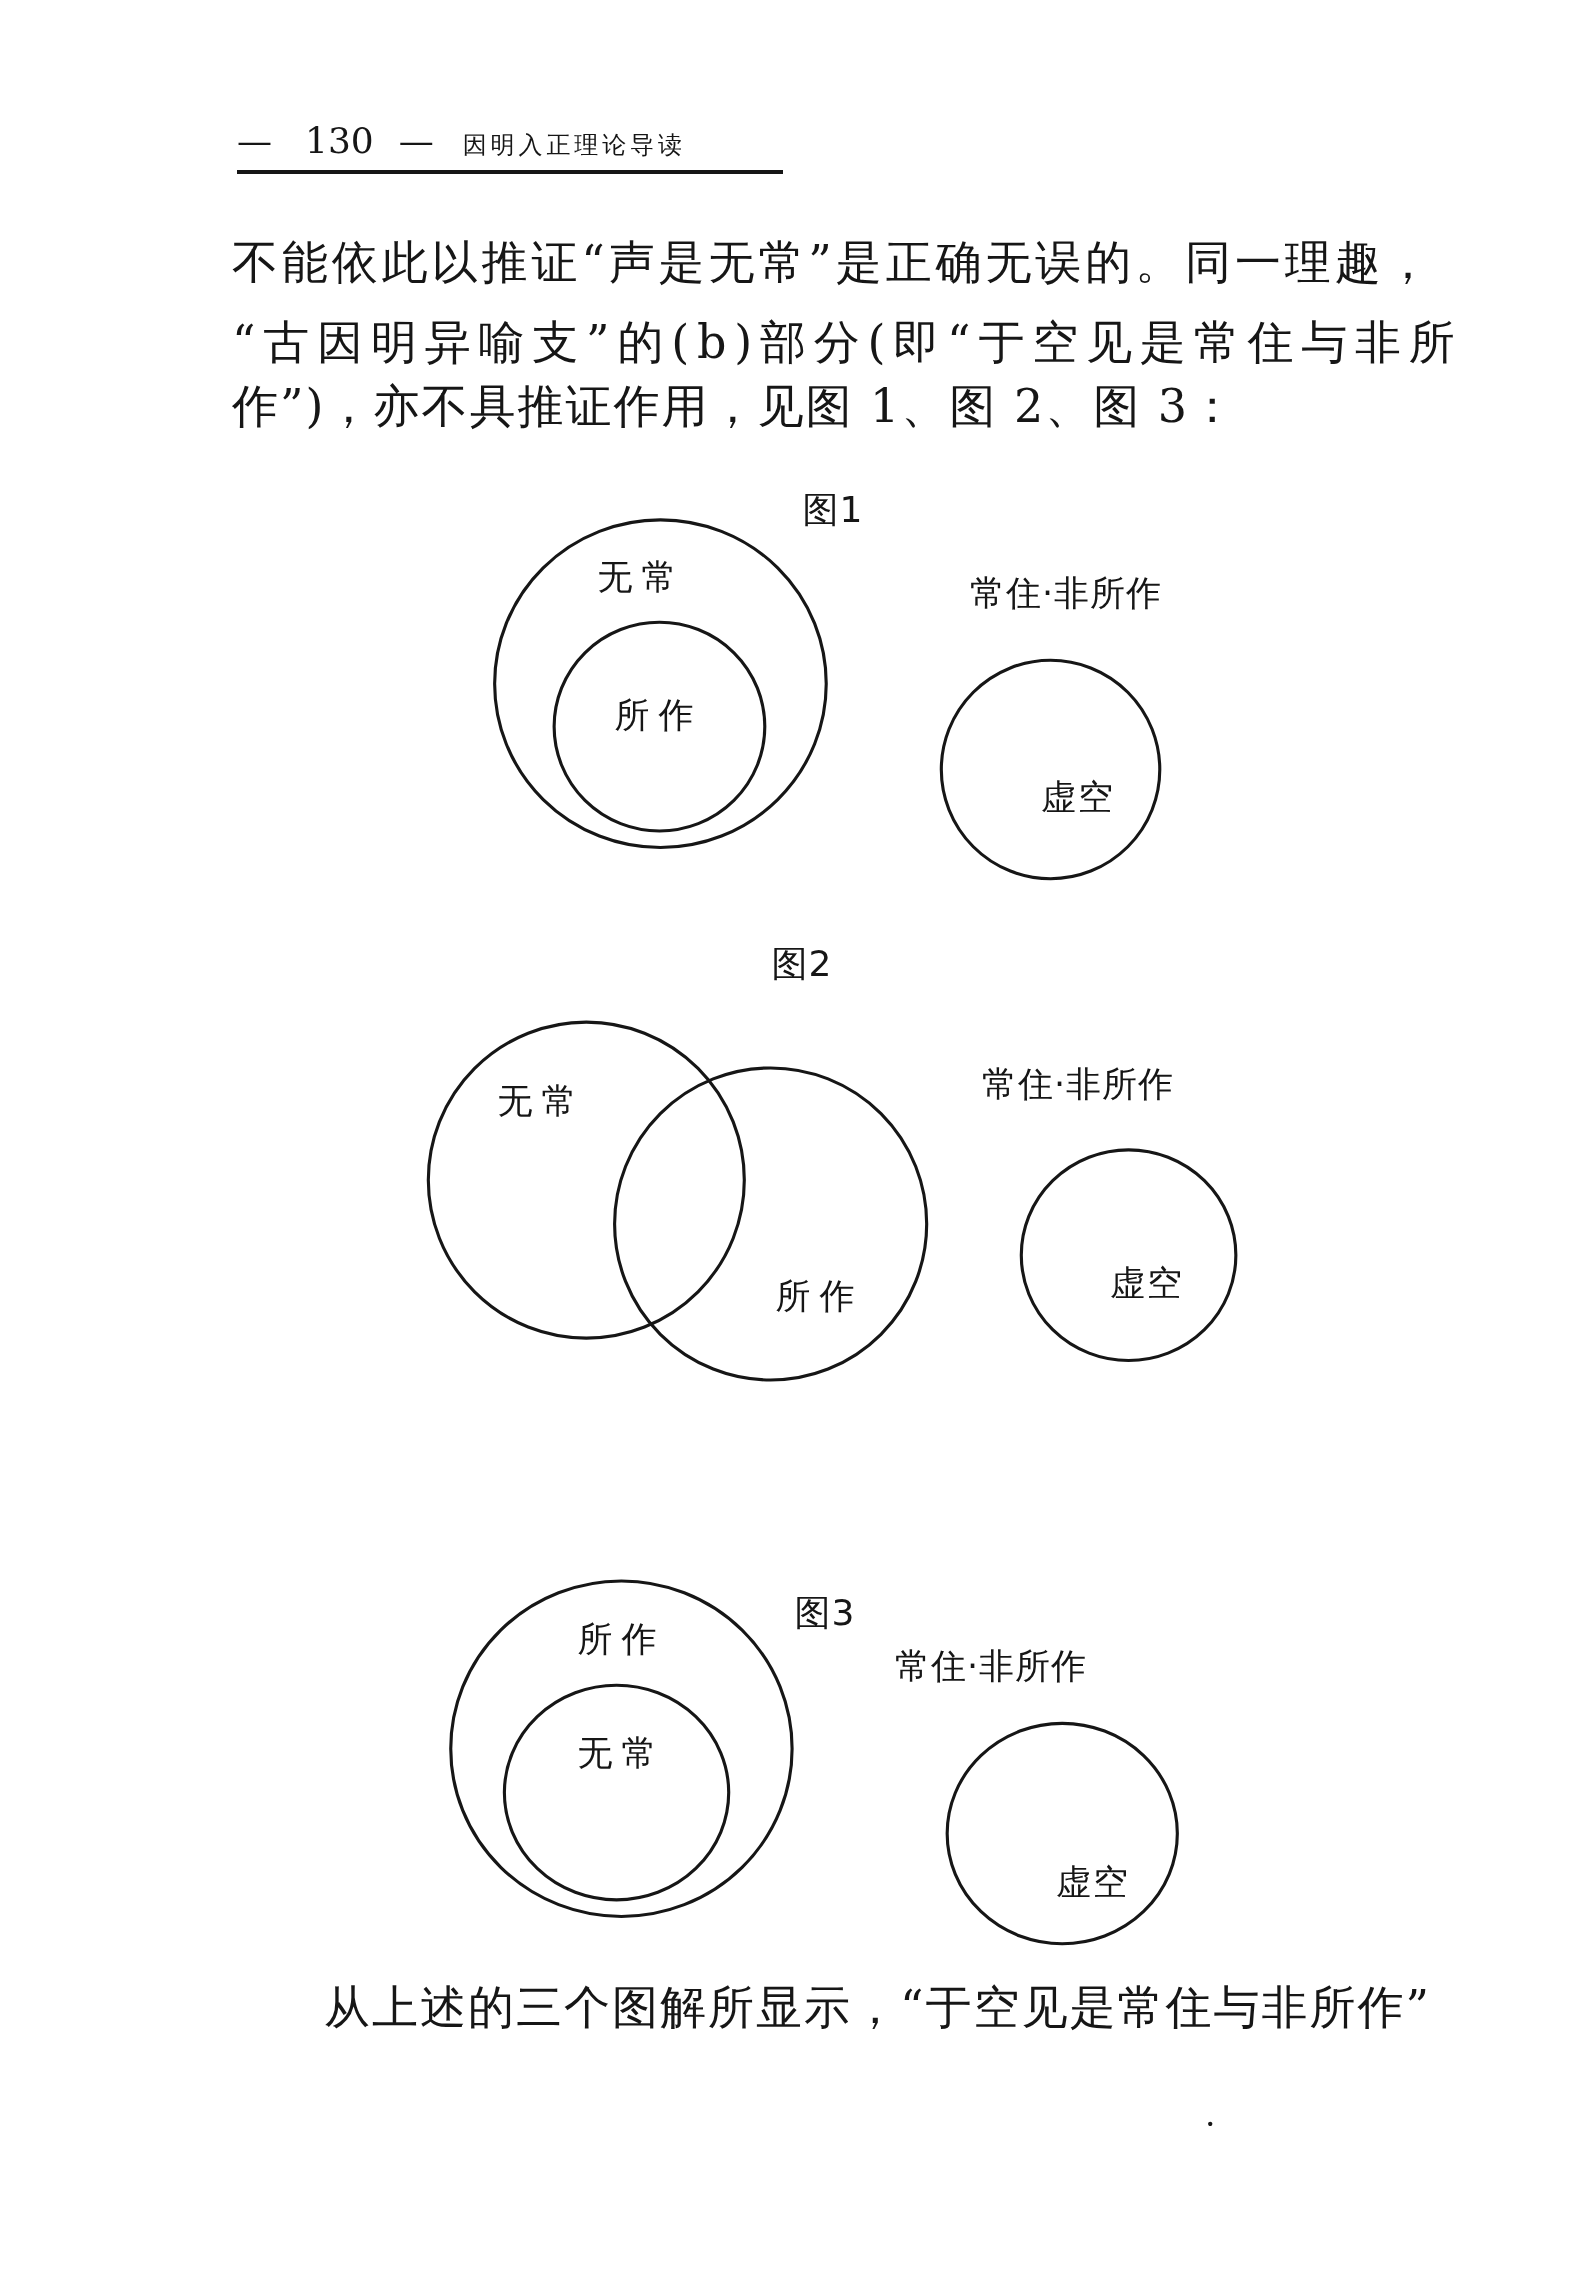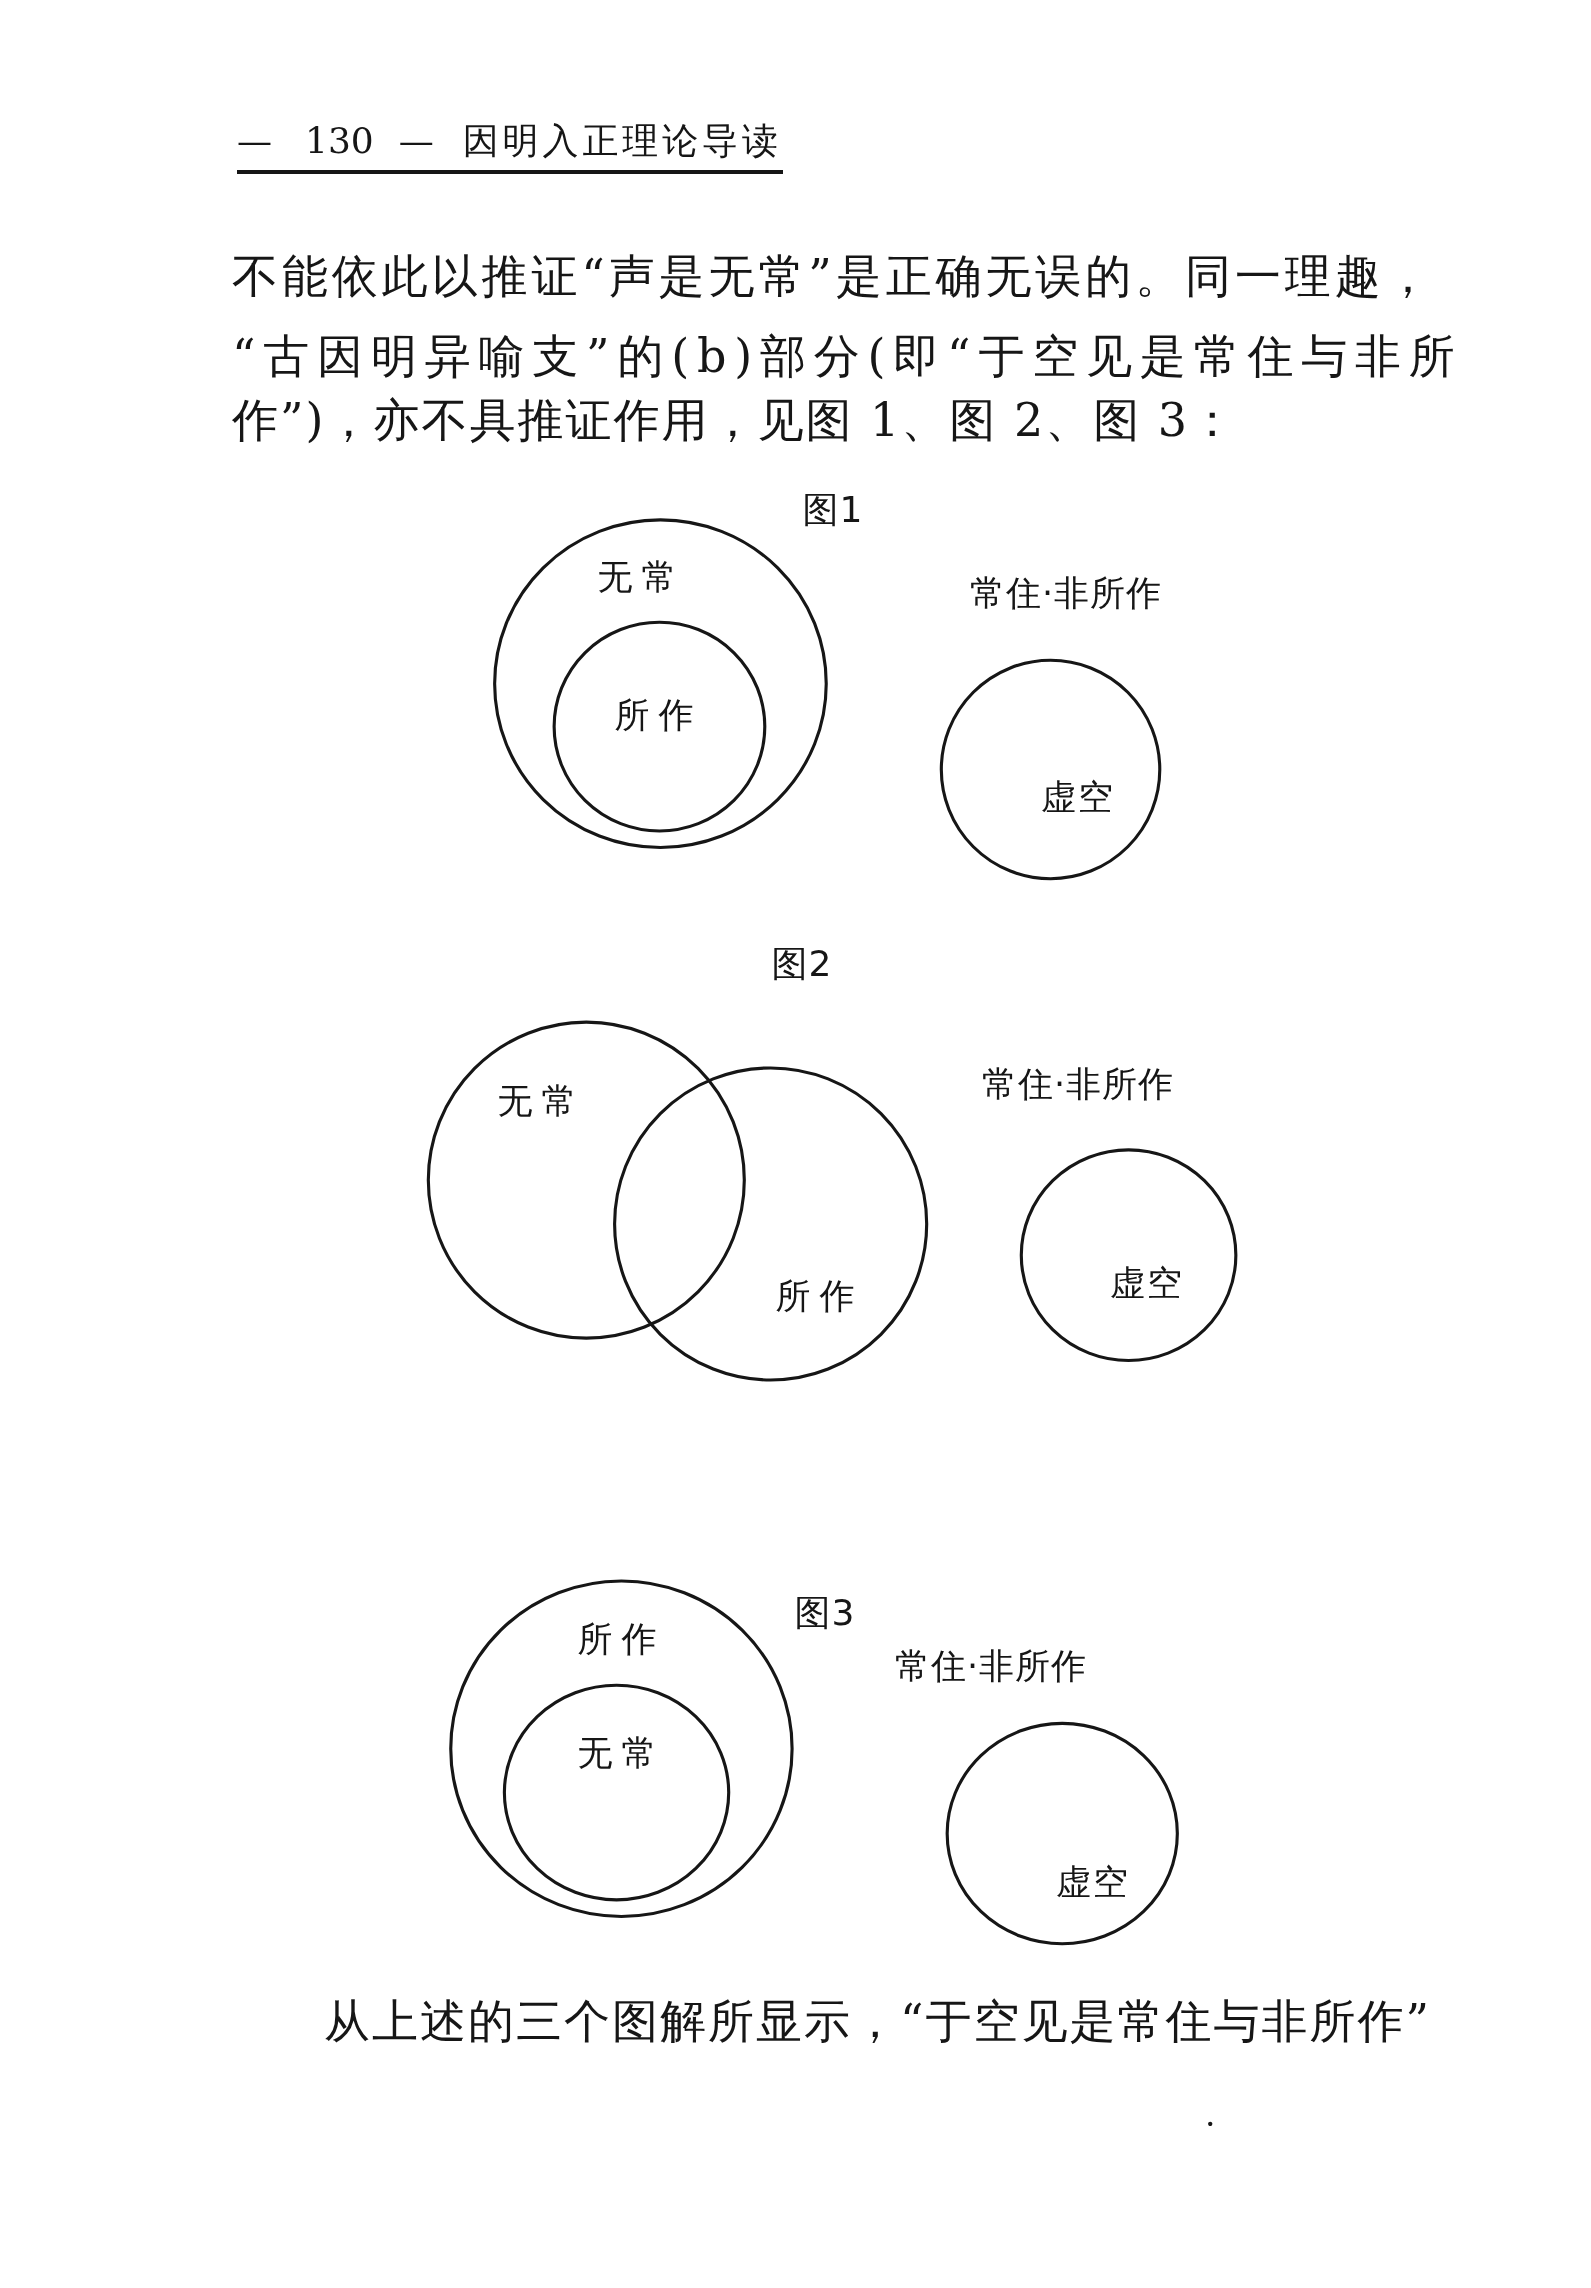--- a/index.html
+++ b/index.html
@@ -12,28 +12,28 @@
     overflow:hidden;
   }
   .running-header{
     position:absolute;left:237px;top:123px;
     display:flex;align-items:baseline;
     font-size:35px;line-height:1;white-space:nowrap;
   }
   .hdash{letter-spacing:0;}
   .hnum{margin-left:33px;font-size:36px;}
   .hdash2{margin-left:25px;}
-  .htitle{margin-left:29px;font-size:36px;letter-spacing:3.9px;}
+  .htitle{margin-left:29px;font-size:24px;letter-spacing:3.9px;}
   .header-rule{
     position:absolute;left:237px;top:170px;width:546px;height:3.9px;
     background:var(--ink,#161616);
   }
   .bodyline{
     position:absolute;
-    font-size:46px;line-height:1.12;white-space:nowrap;margin-top:14px;
+    font-size:46px;line-height:1.12;white-space:nowrap;
   }
   .diagram-layer{position:absolute;left:0;top:0;}
   .diagram-layer ellipse{fill:none;stroke:var(--ink,#161616);stroke-width:3.2px;}
   .figlabel{
     position:absolute;transform:translate(-50%,-50%);
     font-size:35px;line-height:1;white-space:nowrap;
     font-family:"DejaVu Sans","Liberation Sans",sans-serif;
   }
   .pair{letter-spacing:8.8px;padding-left:8.8px;}
   .caption{font-size:36px;letter-spacing:1px;}

